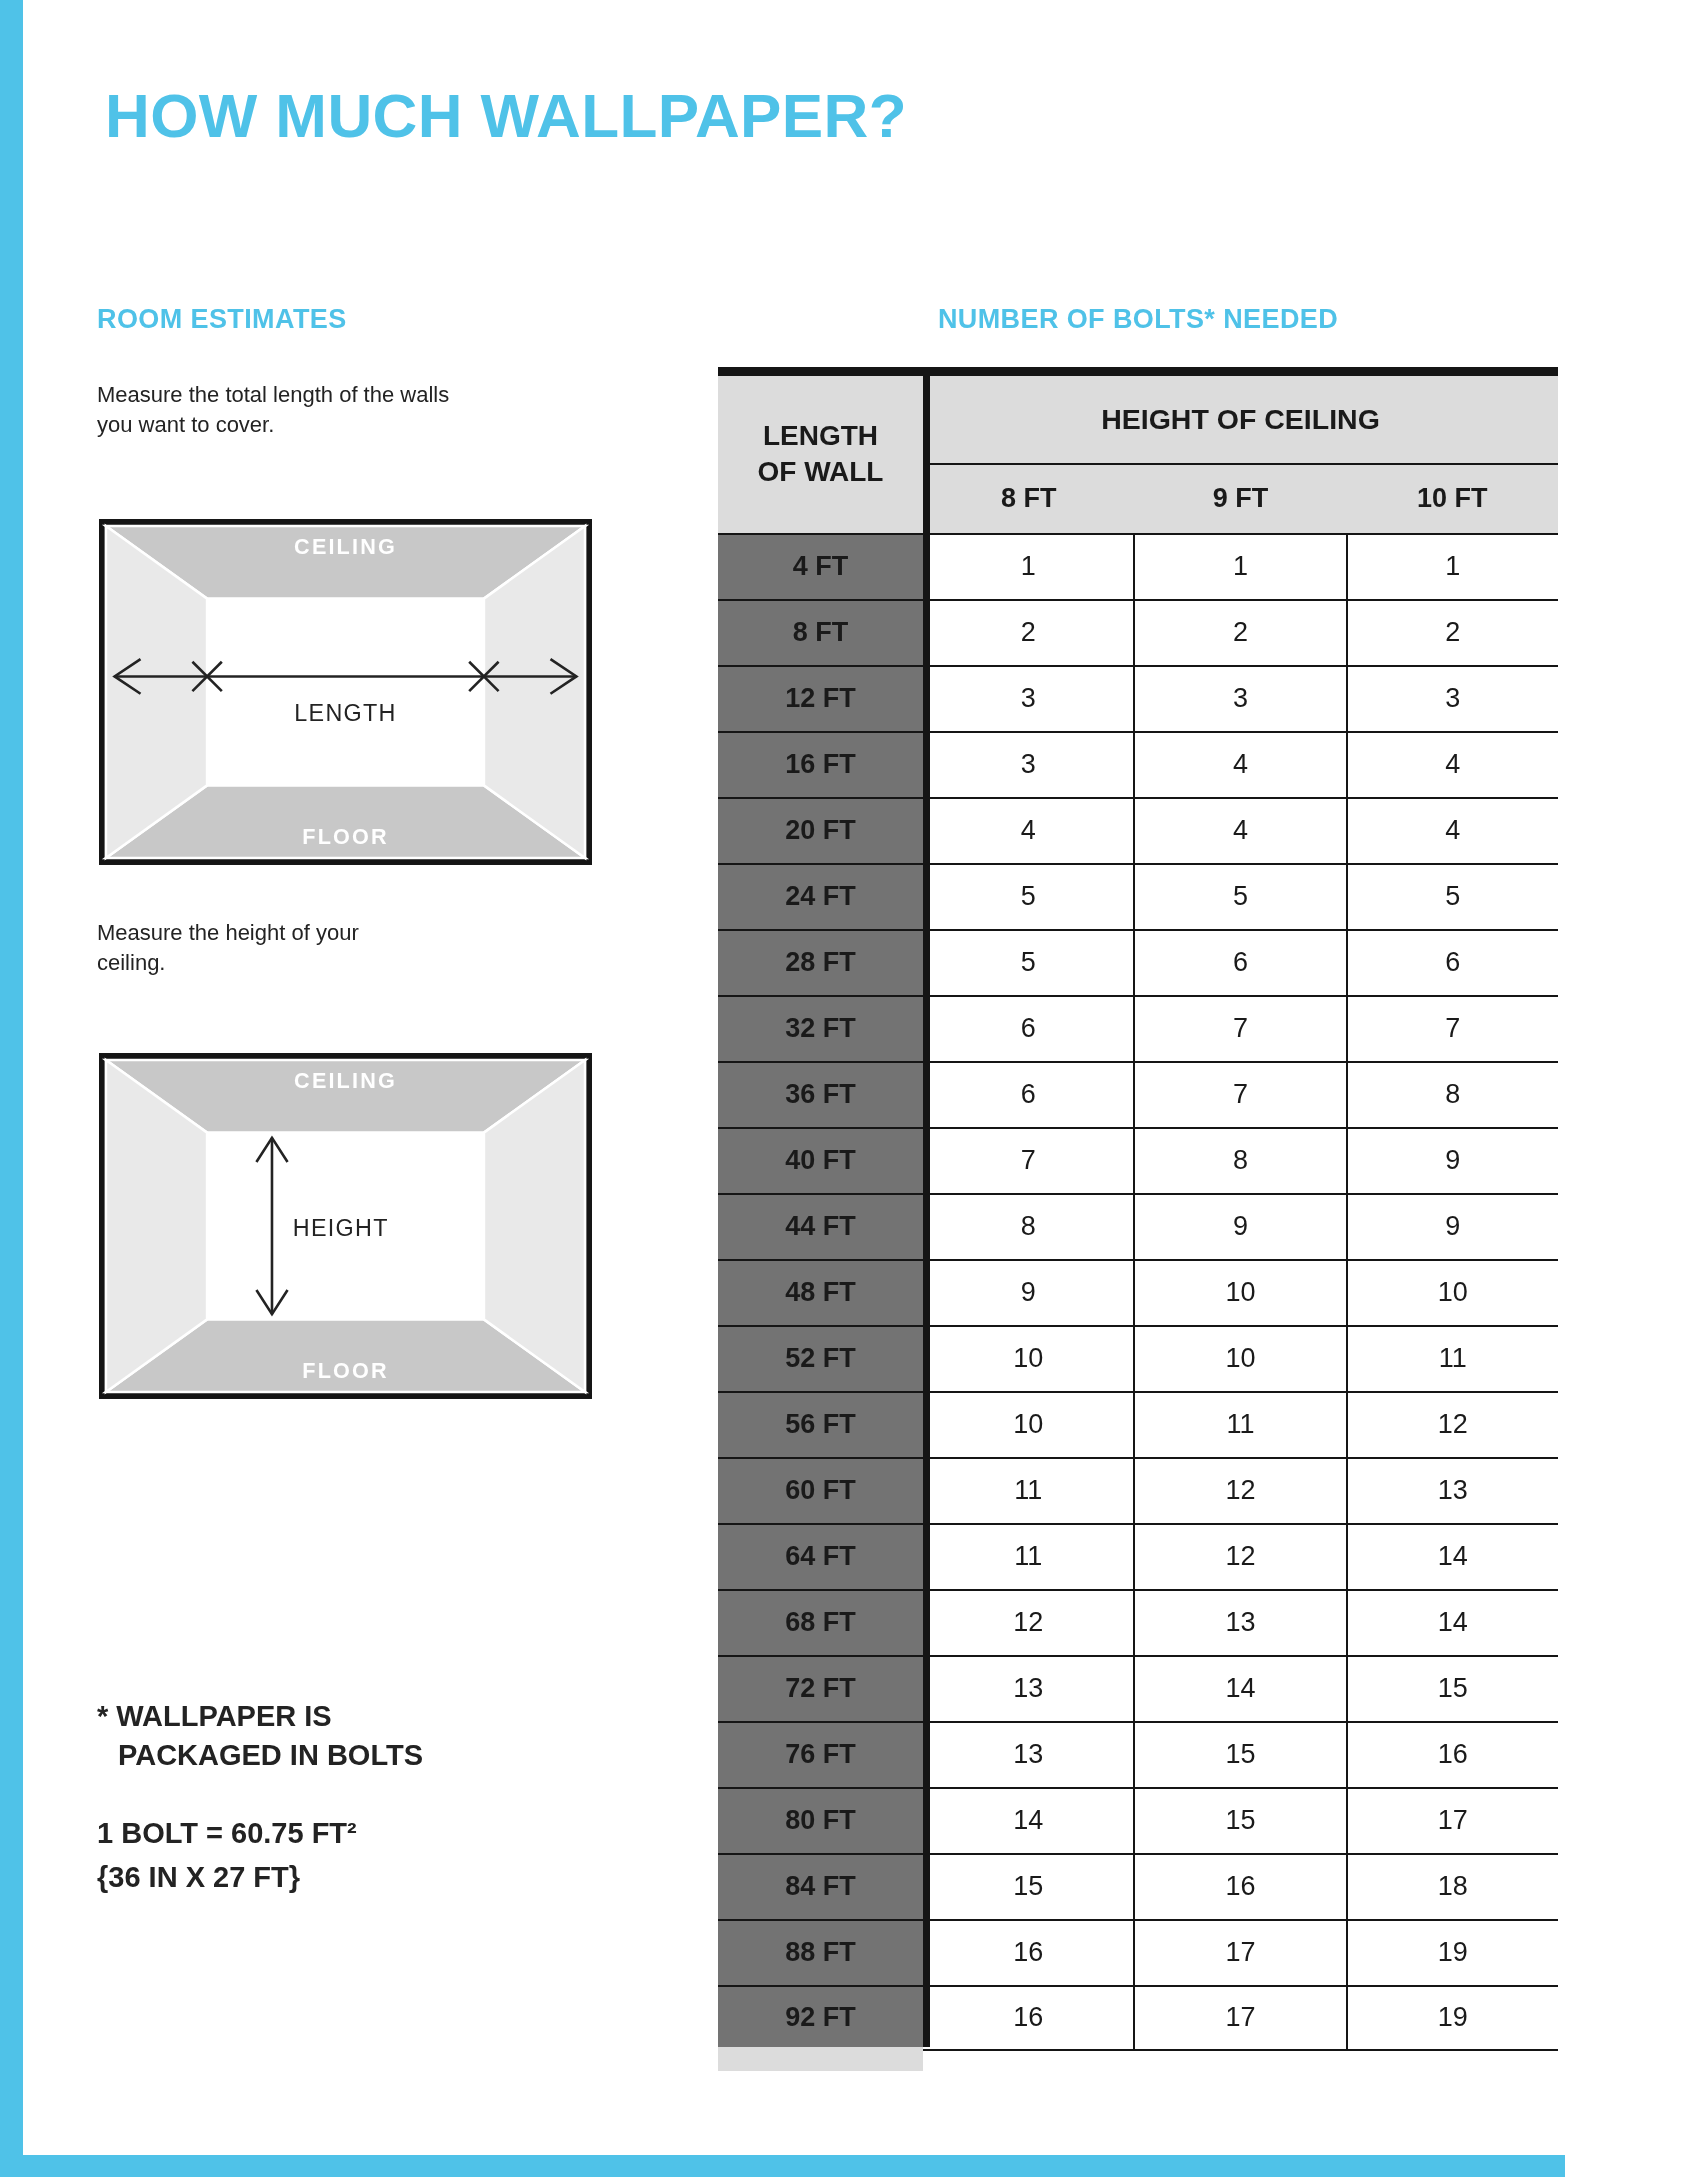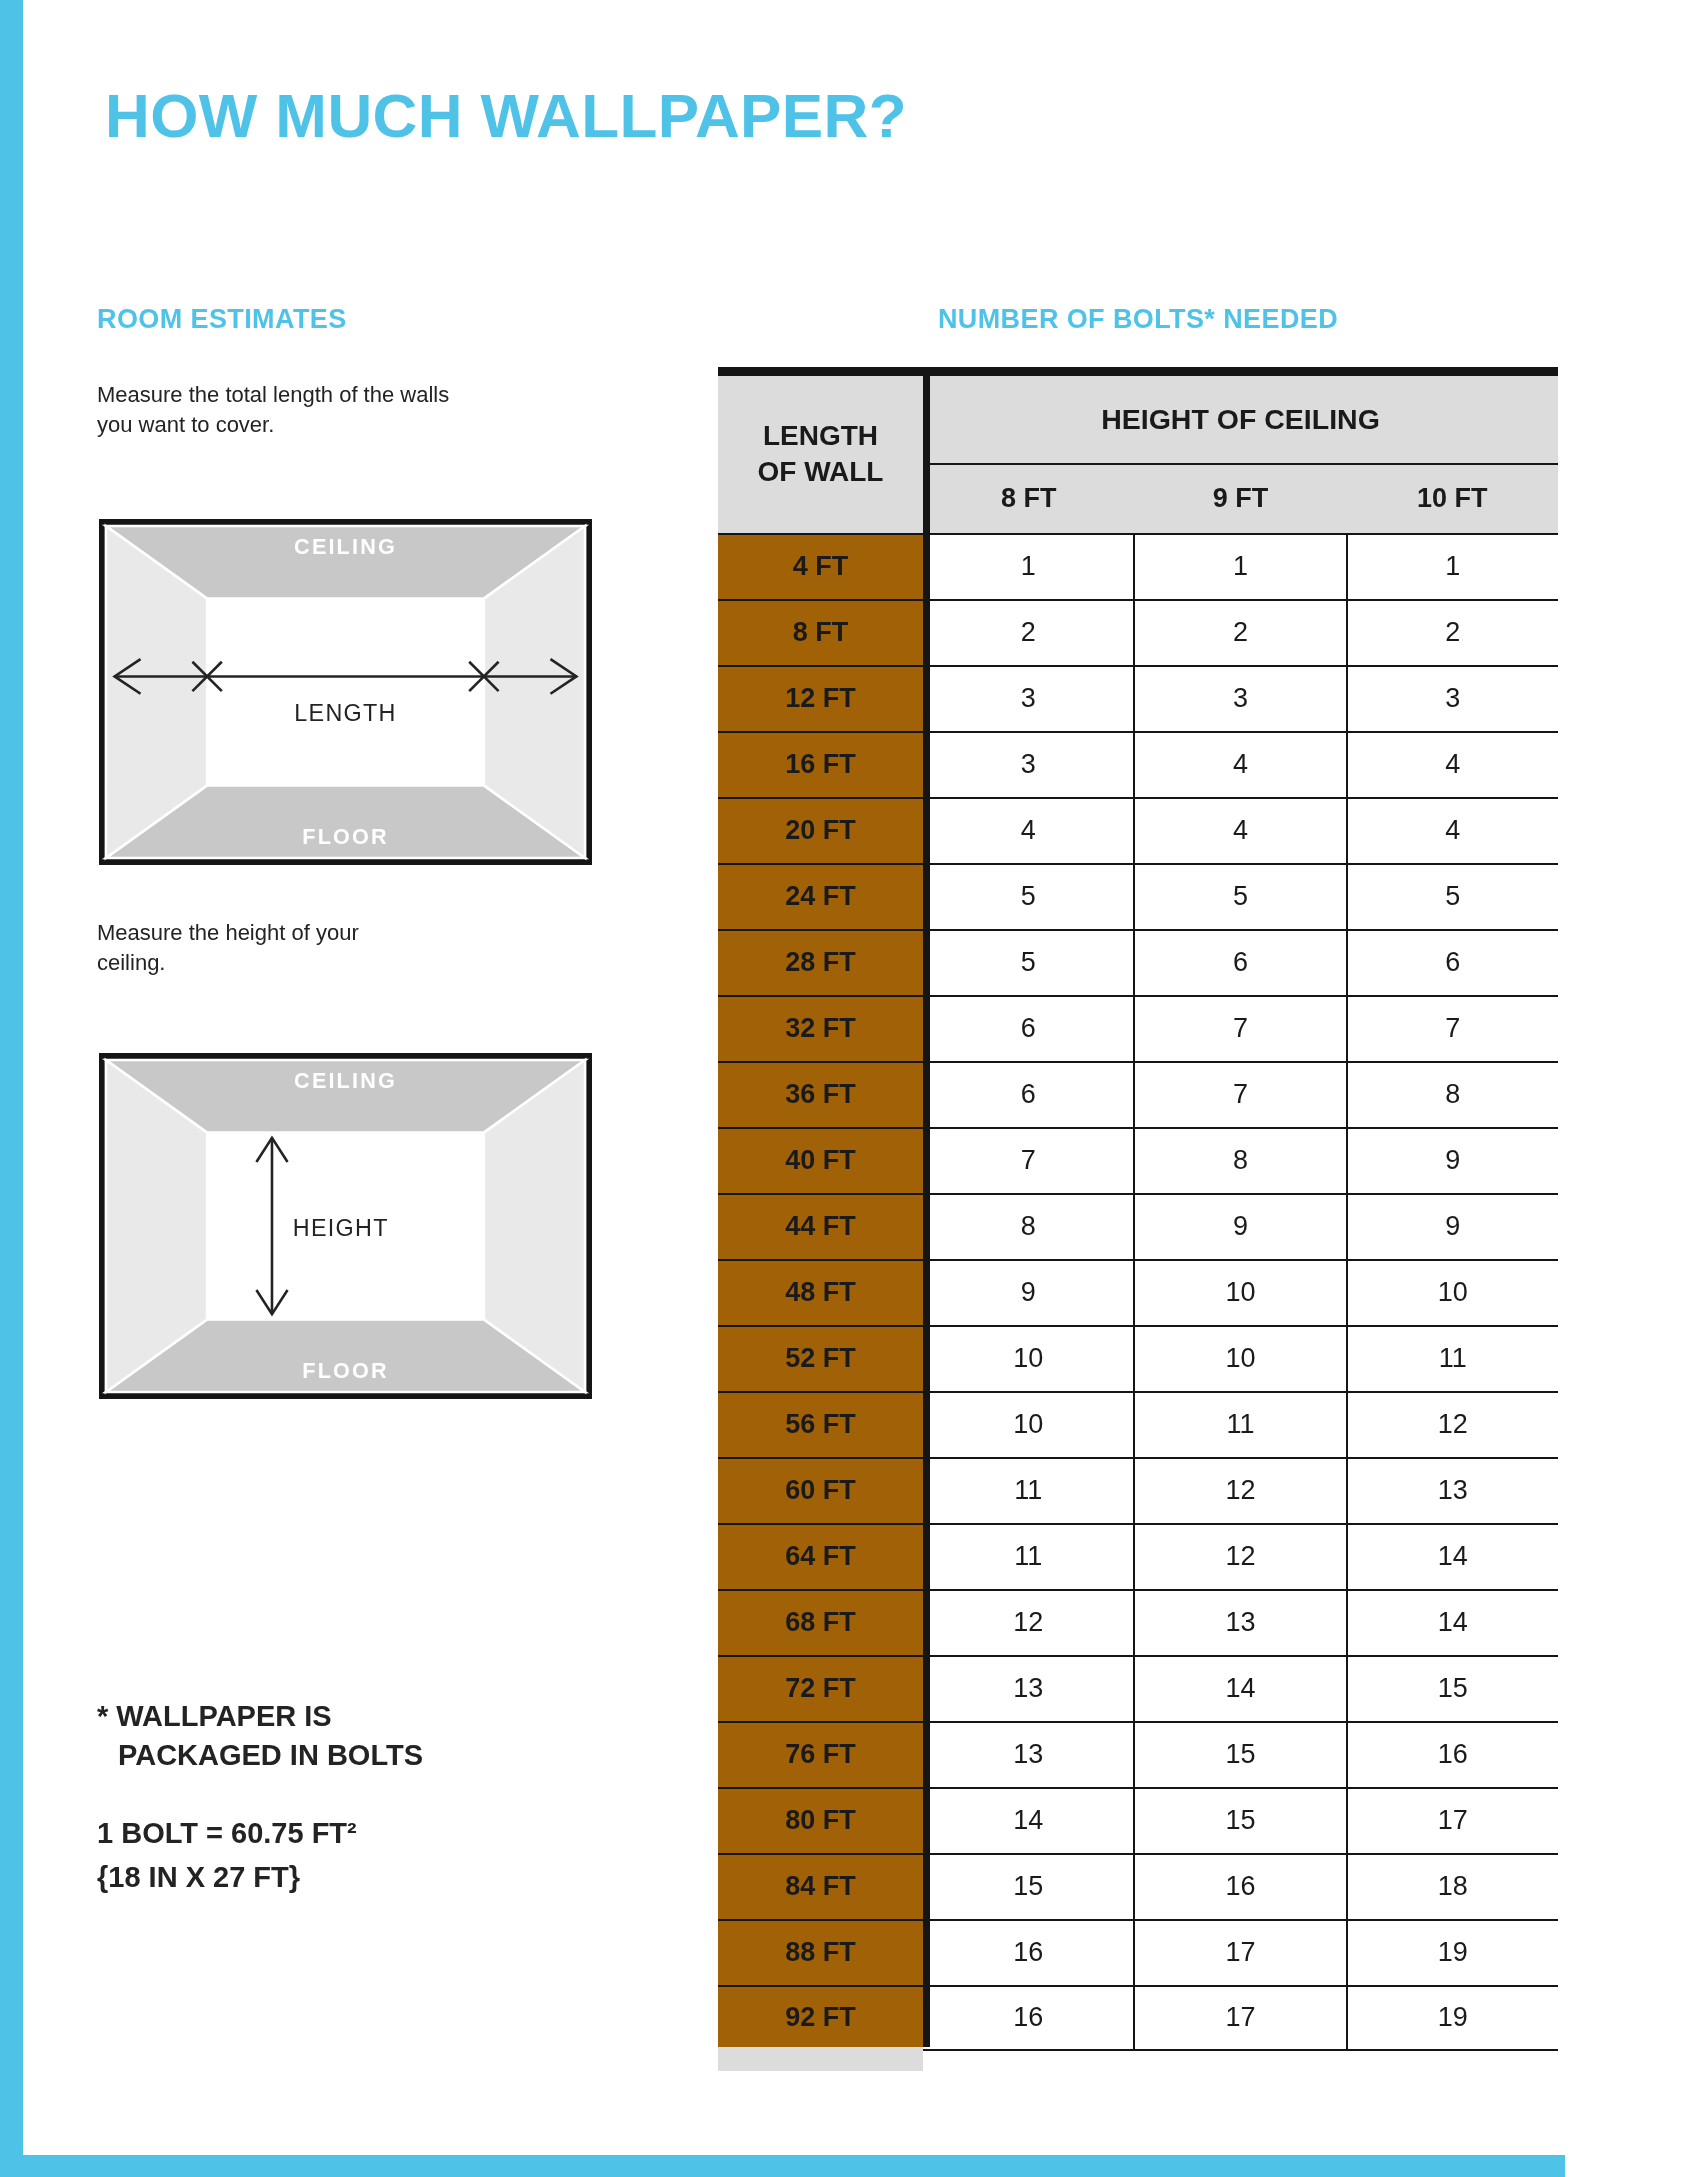--- a/index.html
+++ b/index.html
@@ -90,21 +90,21 @@
     display: flex; align-items: center; justify-content: center;
     font-weight: bold; font-size: 27px; color: #1a1a1a;
   }
   .t-body .t-row {
     display: flex; height: 66px;
     border-top: 2.6px solid #151515;
     background: #ffffff;
   }
   .t-body .t-row:last-child { border-bottom: 2.6px solid #151515; }
   .t-cell-length {
-    width: 205px; background: #a16207;
+    width: 205px; background: #737373;
     display: flex; align-items: center; justify-content: center;
     font-weight: bold; font-size: 27px; color: #1a1a1a;
   }
   .t-cell-val {
     flex: 1;
     display: flex; align-items: center; justify-content: center;
     font-size: 27px; color: #1a1a1a;
   }
   .t-cell-val + .t-cell-val { border-left: 2.6px solid #151515; }
   .t-divider {
@@ -178,21 +178,21 @@
   </svg>
 
 
   <div class="footnote">
     <div>* WALLPAPER IS</div>
     <div class="indent">PACKAGED IN BOLTS</div>
   </div>
 
   <div class="bolt-info">
     <div>1 BOLT = 60.75 FT²</div>
-    <div>{18 IN X 27 FT}</div>
+    <div>{36 IN X 27 FT}</div>
   </div>
 
   <div class="bolts-table">
     <div class="t-topbar"></div>
     <div class="t-header">
       <div class="t-col1h">
         <span>LENGTH</span>
         <span>OF WALL</span>
       </div>
       <div class="t-right">

